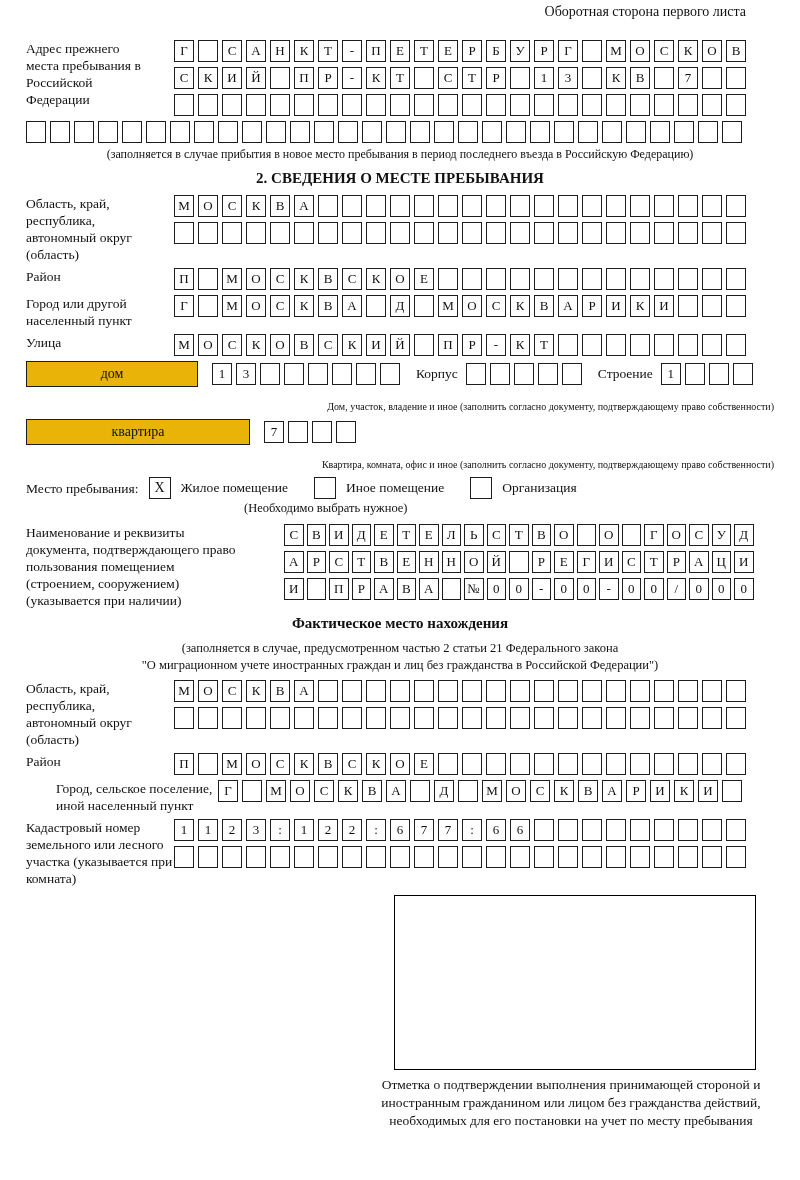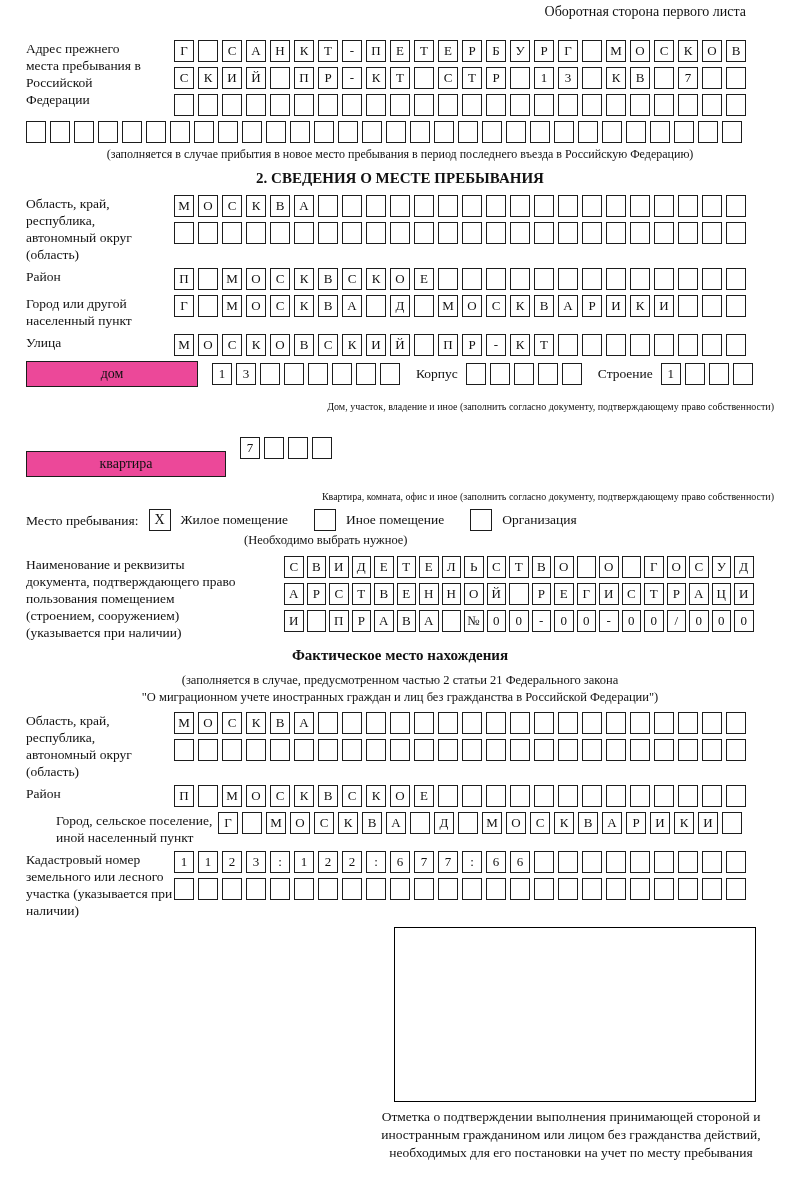--- a/index.html
+++ b/index.html
@@ -36,24 +36,24 @@
   }
   .grid.doc .cell { flex-basis:19.5px; width:19.5px; }
 
   .center-note { text-align:center; font-size:12px; line-height:16px; margin:3px 0 8px; }
   .sec-title { text-align:center; font-weight:bold; font-size:15px; margin:6px 0 8px; }
 
   .house-row { align-items:center; margin-bottom:2px; }
   .named-box {
     border:1.5px solid #1d1d1d; height:26px;
     display:flex; align-items:center; justify-content:center;
-    font-size:14px; background:#ec4899;
+    font-size:14px; background:#eab308;
   }
   .named-box.house { width:172px; margin-right:14px; }
-  .named-box.apt { width:200px; margin-right:14px;margin-top:32px; }
+  .named-box.apt { width:224px; margin-right:14px; }
   .inline-label { font-size:13.5px; margin:0 8px 0 16px; line-height:26px; }
   .small-note { font-size:10px; margin:14px 0 7px;text-align:right; }
 
   .stay-row { align-items:center; margin:4px 0 2px; }
   .stay-row .flabel { margin-right:10px; }
   .cb { flex:0 0 22px; width:22px; height:22px; font-size:14px; }
   .opt-label { font-size:13.5px; margin:0 26px 0 10px; }
   .choose-note { font-size:12.5px; margin:0 0 8px 218px; }
 
   .fact-note { text-align:center; font-size:12.5px; line-height:17px; }
@@ -604,21 +604,21 @@
         <span class="cell">Р</span>
         <span class="cell">И</span>
         <span class="cell">К</span>
         <span class="cell">И</span>
         <span class="cell"></span>
       </div>
   </div>
 
   <div class="frow">
     <div class="labelcol">
-      <div class="flabel w160">Кадастровый номер земельного или лесного участка (указывается при наличии)</div>
+      <div class="flabel w160">Кадастровый номер земельного или лесного участка (указывается при комната)</div>
     </div>
     <div class="grids">
       <div class="grid">
           <span class="cell">1</span>
           <span class="cell">1</span>
           <span class="cell">2</span>
           <span class="cell">3</span>
           <span class="cell">:</span>
           <span class="cell">1</span>
           <span class="cell">2</span>

